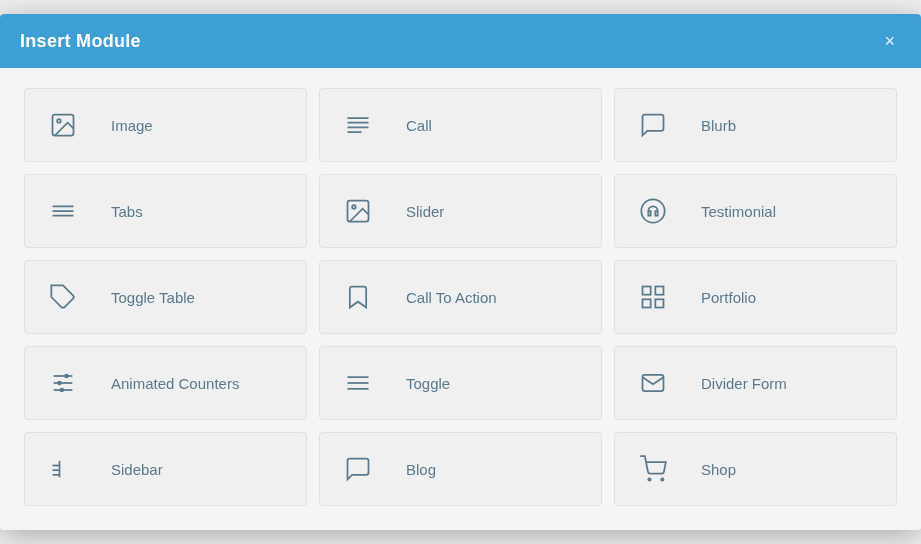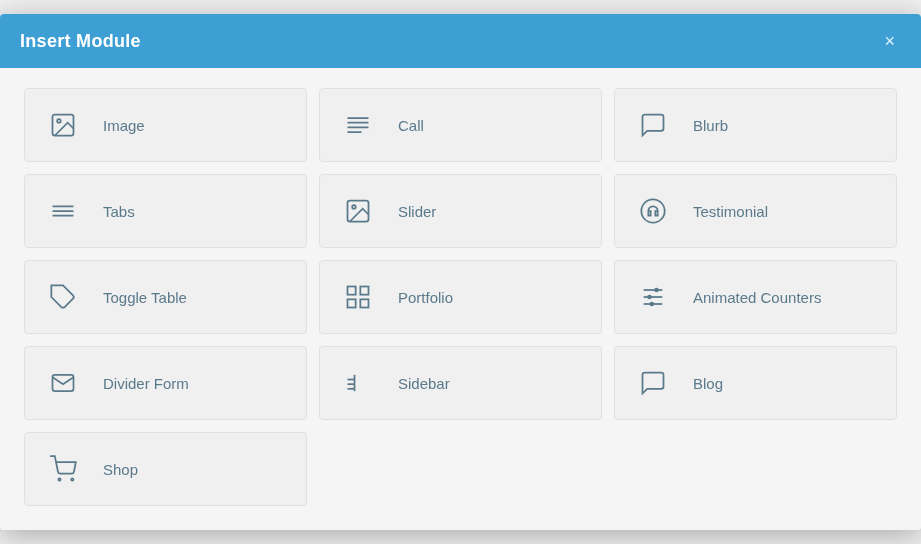--- a/index.html
+++ b/index.html
@@ -50,21 +50,21 @@
       grid-template-columns: repeat(3, 1fr);
       gap: 12px;
     }
     .module-btn {
       background: #f0f0f0;
       border: 1px solid #e0e0e0;
       border-radius: 4px;
       padding: 18px 20px;
       display: flex;
       align-items: center;
-      gap: 22px;
+      gap: 30px;
       cursor: pointer;
       transition: background 0.15s, border-color 0.15s;
       text-align: right;
     }
     .module-icon {
       width: 36px;
       height: 36px;
       display: flex;
       align-items: center;
       justify-content: center;
@@ -156,20 +156,28 @@
             <svg viewBox="0 0 24 24">
               <path d="M20.59 13.41l-7.17 7.17a2 2 0 0 1-2.83 0L2 12V2h10l8.59 8.59a2 2 0 0 1 0 2.82z"></path>
               <line x1="7" y1="7" x2="7.01" y2="7"></line>
             </svg>
           </div>
           <span class="module-label">Toggle Table</span>
         </button>
         <button class="module-btn">
           <div class="module-icon">
             <svg viewBox="0 0 24 24">
+              <path d="M19 21l-7-5-7 5V5a2 2 0 0 1 2-2h10a2 2 0 0 1 2 2z"></path>
+            </svg>
+          </div>
+          <span class="module-label">Call To Action</span>
+        </button>
+        <button class="module-btn">
+          <div class="module-icon">
+            <svg viewBox="0 0 24 24">
               <rect x="3" y="3" width="7" height="7"></rect>
               <rect x="14" y="3" width="7" height="7"></rect>
               <rect x="3" y="14" width="7" height="7"></rect>
               <rect x="14" y="14" width="7" height="7"></rect>
             </svg>
           </div>
           <span class="module-label">Portfolio</span>
         </button>
         <button class="module-btn">
           <div class="module-icon">
@@ -180,20 +188,30 @@
               <circle cx="9" cy="12" r="2" fill="#5a7a8c" stroke="none"></circle>
               <circle cx="15" cy="6" r="2" fill="#5a7a8c" stroke="none"></circle>
               <circle cx="11" cy="18" r="2" fill="#5a7a8c" stroke="none"></circle>
             </svg>
           </div>
           <span class="module-label">Animated Counters</span>
         </button>
         <button class="module-btn">
           <div class="module-icon">
             <svg viewBox="0 0 24 24">
+              <line x1="3" y1="7" x2="21" y2="7"></line>
+              <line x1="3" y1="12" x2="21" y2="12"></line>
+              <line x1="3" y1="17" x2="21" y2="17"></line>
+            </svg>
+          </div>
+          <span class="module-label">Toggle</span>
+        </button>
+        <button class="module-btn">
+          <div class="module-icon">
+            <svg viewBox="0 0 24 24">
               <rect x="3" y="5" width="18" height="14" rx="2"></rect>
               <polyline points="3 7 12 13 21 7"></polyline>
             </svg>
           </div>
           <span class="module-label">Divider Form</span>
         </button>
         <button class="module-btn">
           <div class="module-icon">
             <svg viewBox="0 0 24 24">
               <line x1="9" y1="5" x2="9" y2="19"></line>

